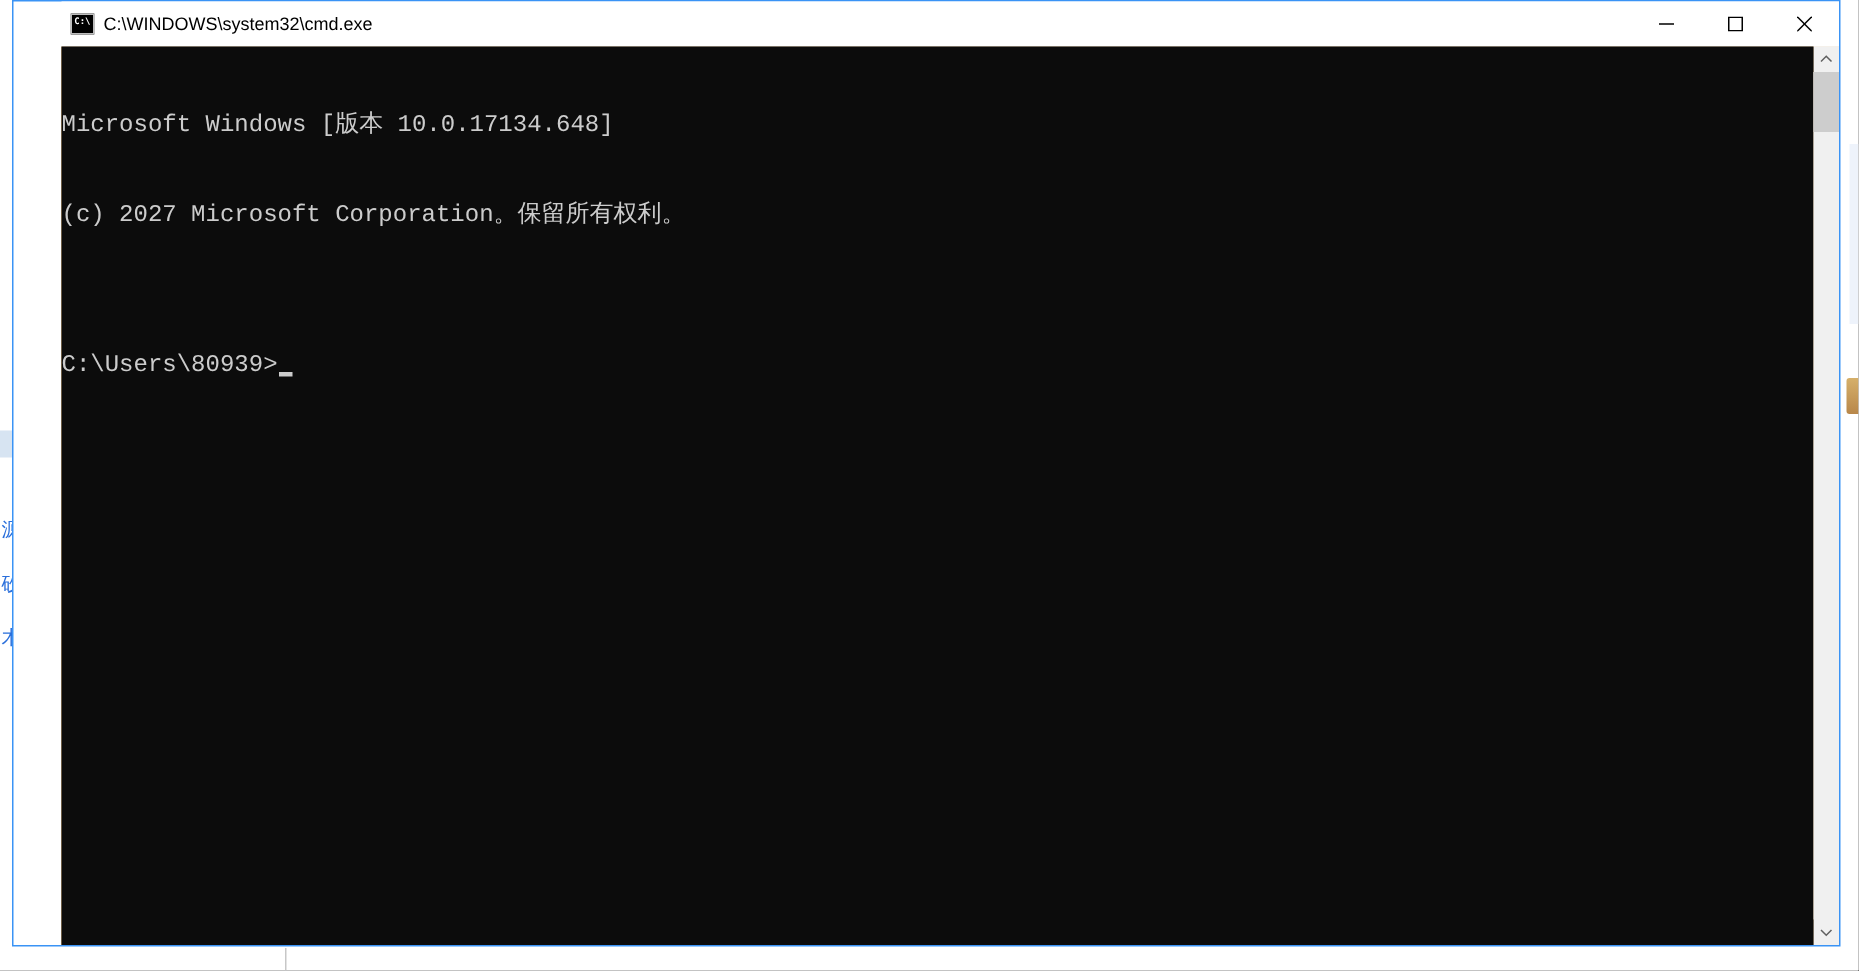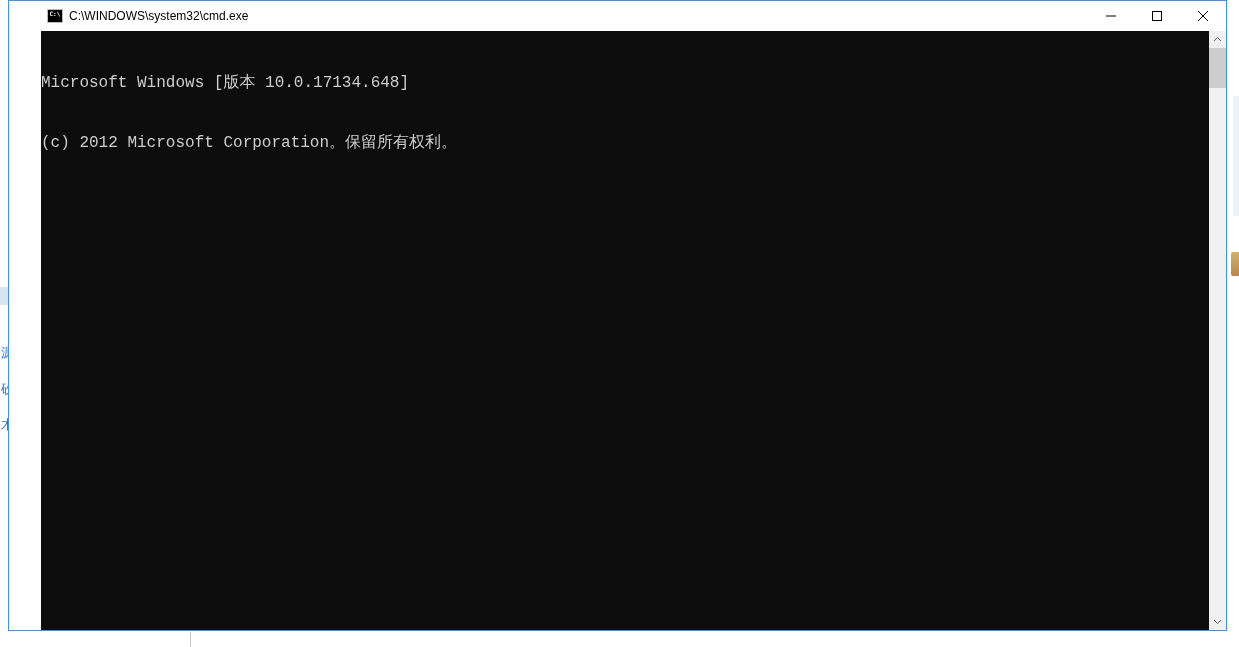--- a/index.html
+++ b/index.html
@@ -196,22 +196,25 @@
           <line x1="0" y1="0" x2="10" y2="10" stroke="#000" stroke-width="1"></line>
           <line x1="10" y1="0" x2="0" y2="10" stroke="#000" stroke-width="1"></line>
         </svg>
       </button>
     </div>
   </div>
 
   <div class="client">
     <div class="terminal">
       <span class="line">Microsoft Windows [版本 10.0.17134.648]</span>
-      <span class="line">(c) 2012 Microsoft Corporation。保留所有权利。</span>
+      <span class="line">(c) 2027 Microsoft Corporation。保留所有权利。</span>
       <span class="line"></span>
+      <span class="prompt-line">
+        <span>C:\Users\80939&gt;</span><span class="cursor"></span>
+      </span>
     </div>
 
     <div class="vscroll">
       <div class="arrow">
         <svg width="9" height="9" viewBox="0 0 9 9">
             <polyline points="1,6 4.5,2.5 8,6" fill="none" stroke="#606060" stroke-width="1"></polyline>
           </svg>
       </div>
       <div class="track">
         <div class="thumb"></div>

